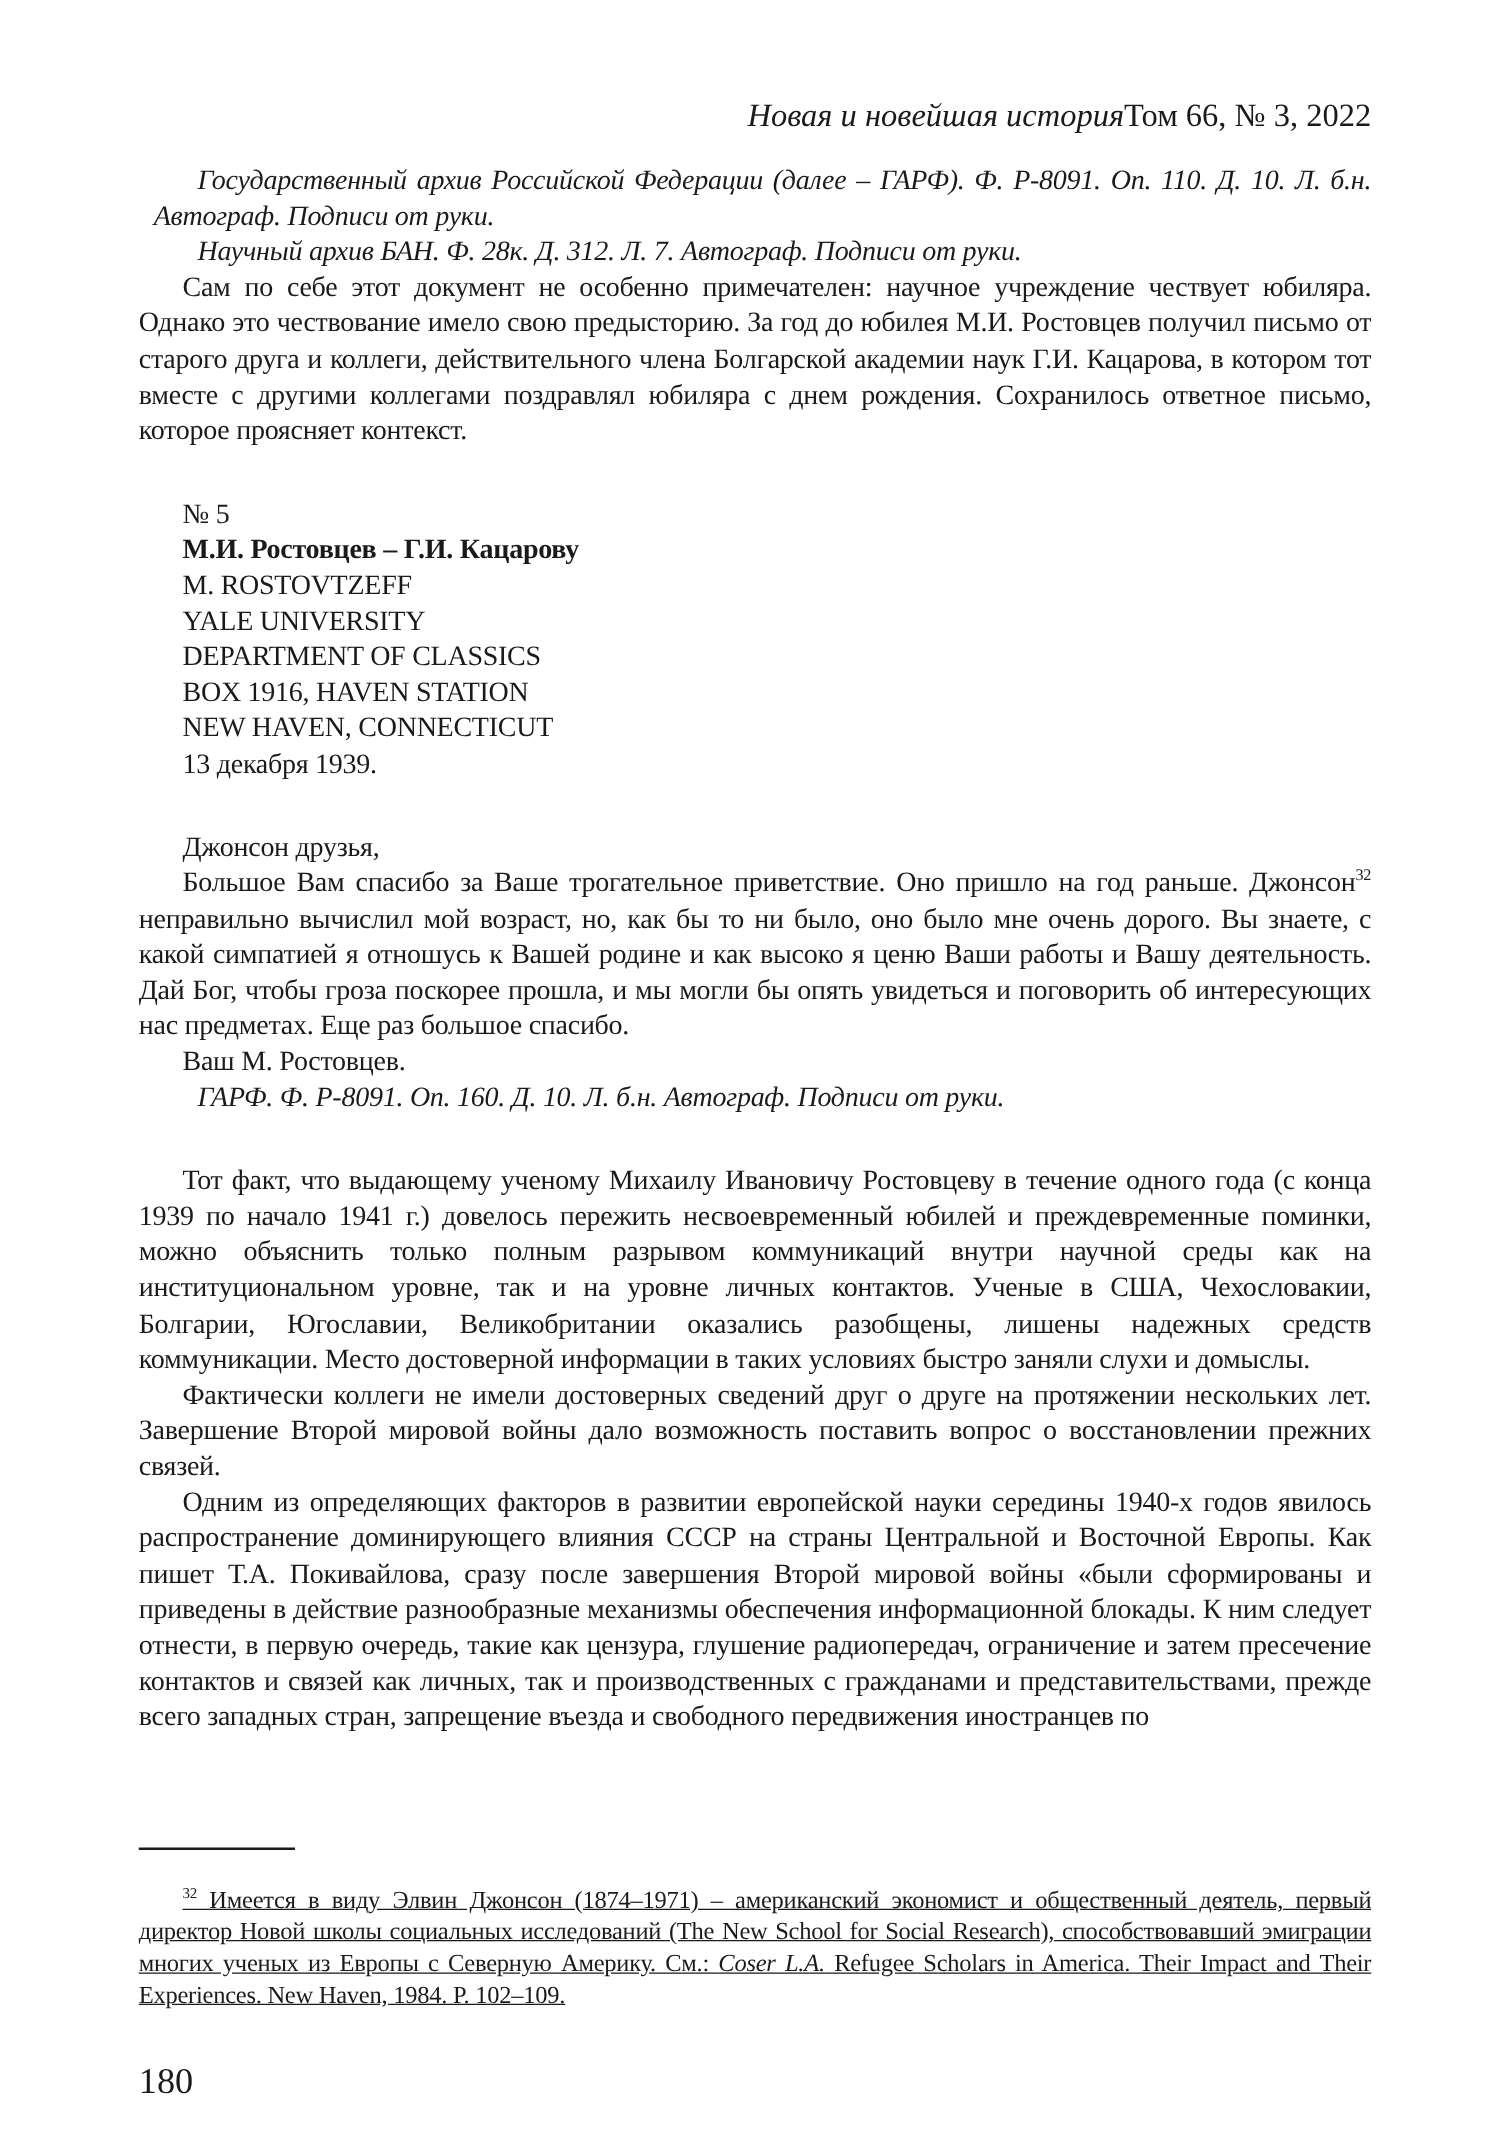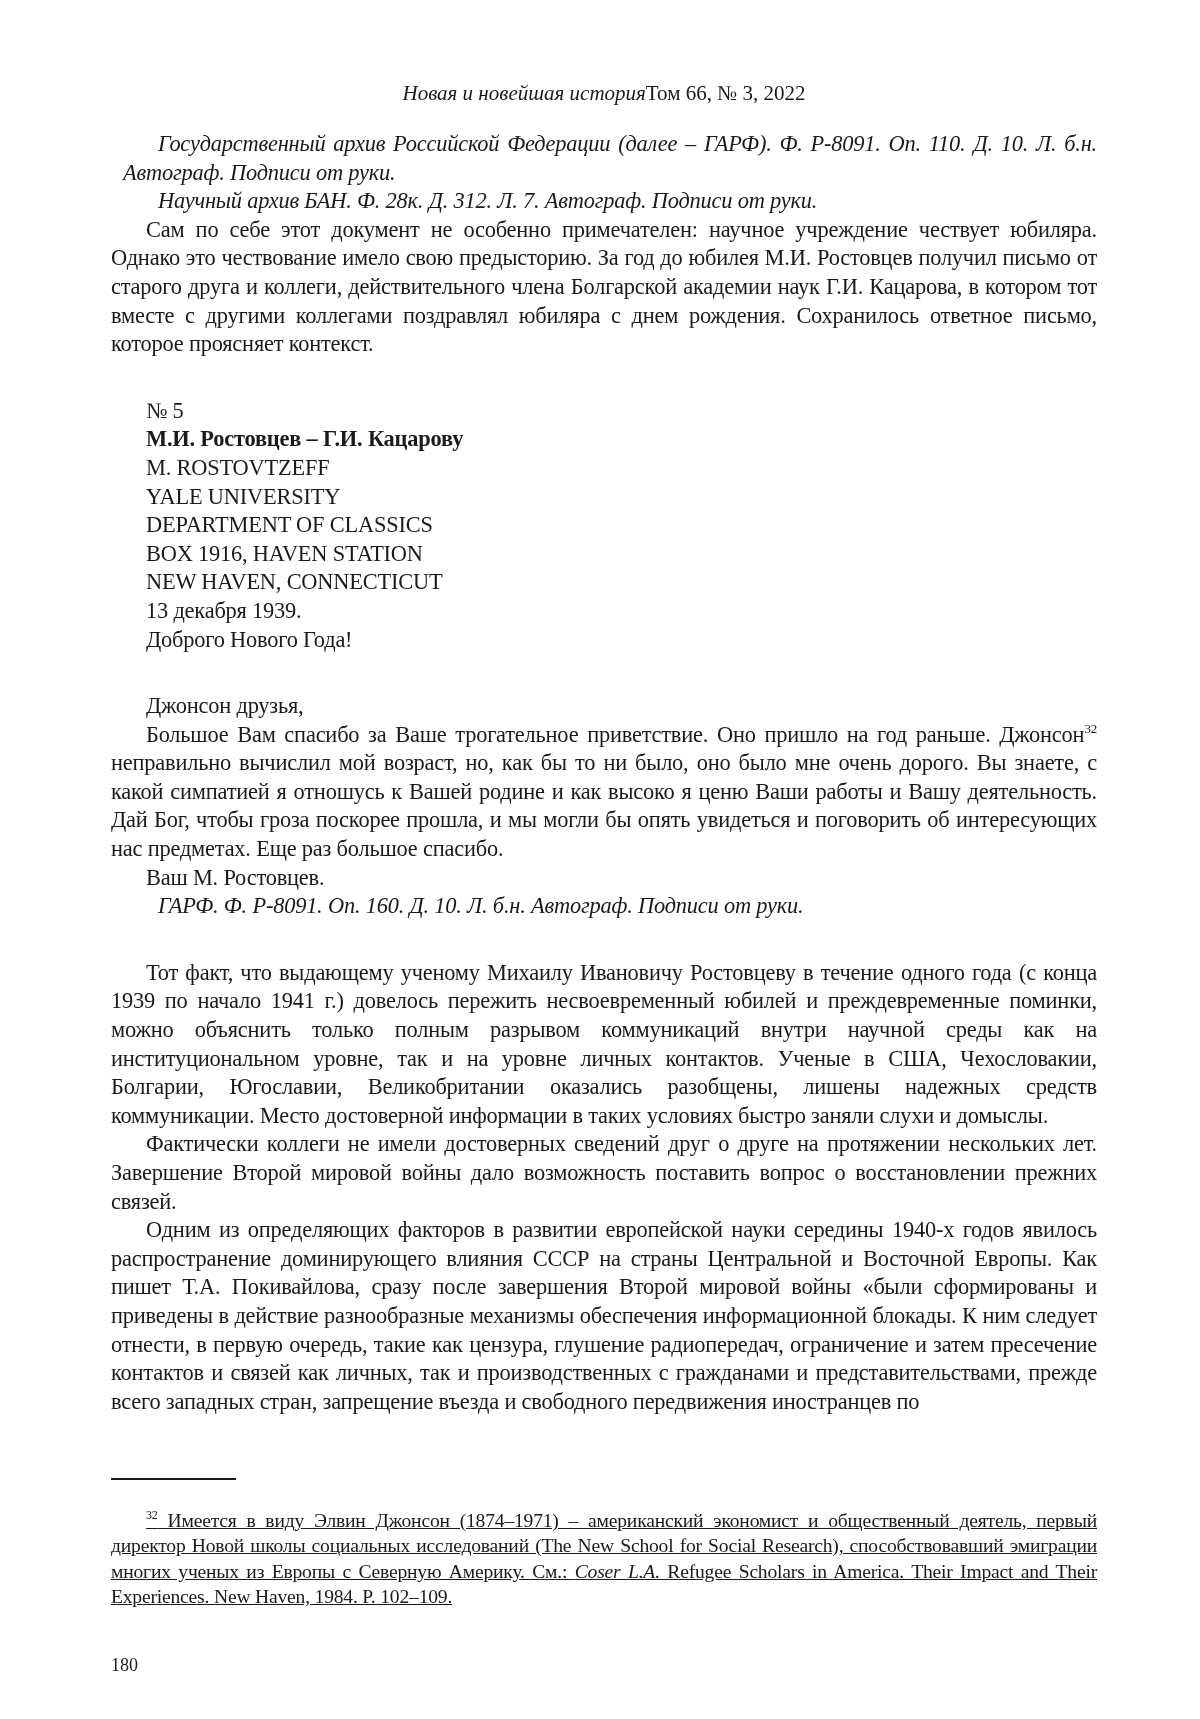--- a/index.html
+++ b/index.html
@@ -4,22 +4,22 @@
 <style>
   html, body { margin: 0; padding: 0; background: #ffffff; }
   body {
     width: 1200px; height: 1719px; position: relative; overflow: hidden;
     font-family: "Liberation Serif", "DejaVu Serif", serif;
     color: #1a1a1a;
   }
   .page { position: absolute; left: 111px; top: 0; width: 986px; }
   .running-head {
     position: absolute; top: 80px; left: 0; width: 986px;
-    display: flex; justify-content: center;
-    font-size: 21px; line-height: 26px;
+    display: flex; justify-content: flex-end;
+    font-size: 26px; line-height: 26px;
   }
   .running-head .journal { font-style: italic; }
   .body {
     position: absolute; top: 130px; left: 0; width: 986px;
     font-size: 22.4px; line-height: 28.6px; text-align: justify;
     letter-spacing: -0.2px;
   }
   .body p { margin: 0; text-indent: 35px; }
   .body .it { font-style: italic; margin-left: 12px; }
   .gap-big { height: 38px; }
@@ -33,21 +33,21 @@
   }
   .footnote {
     position: absolute; top: 1508px; left: 0; width: 986px;
     font-size: 19.6px; line-height: 25.4px; text-align: justify;
     letter-spacing: -0.2px;
   }
   .footnote p { margin: 0; text-indent: 35px; text-decoration: underline; }
   .footnote .sup { font-size: 12px; vertical-align: 8px; }
   .page-number {
     position: absolute; top: 1652px; left: 0;
-    font-size: 18px; line-height: 26px;
+    font-size: 29px; line-height: 26px;
   }
 </style>
 </head>
 <body>
 
 <div class="page">
 
   <div class="running-head">
     <span class="journal">Новая и новейшая история</span>
     <span>Том 66, № 3, 2022</span>
@@ -62,21 +62,20 @@
 
     <div class="doc-block">
       <div>№ 5</div>
       <div class="doc-title">М.И. Ростовцев – Г.И. Кацарову</div>
       <div>M. ROSTOVTZEFF</div>
       <div>YALE UNIVERSITY</div>
       <div>DEPARTMENT OF CLASSICS</div>
       <div>BOX 1916, HAVEN STATION</div>
       <div>NEW HAVEN, CONNECTICUT</div>
       <div>13 декабря 1939.</div>
-      <div>Доброго Нового Года!</div>
     </div>
 
     <div class="gap-big"></div>
 
     <p>Джонсон друзья,</p>
     <p><span>Большое Вам спасибо за Ваше трогательное приветствие. Оно пришло на год раньше. Джонсон</span><span class="sup">32</span><span> неправильно вычислил мой возраст, но, как бы то ни было, оно было мне очень дорого. Вы знаете, с какой симпатией я отношусь к Вашей родине и как высоко я ценю Ваши работы и Вашу деятельность. Дай Бог, чтобы гроза поскорее прошла, и мы могли бы опять увидеться и поговорить об интересующих нас предметах. Еще раз большое спасибо.</span></p>
     <p>Ваш М. Ростовцев.</p>
     <p class="it">ГАРФ. Ф. Р-8091. Оп. 160. Д. 10. Л. б.н. Автограф. Подписи от руки.</p>
 
     <div class="gap-big"></div>

